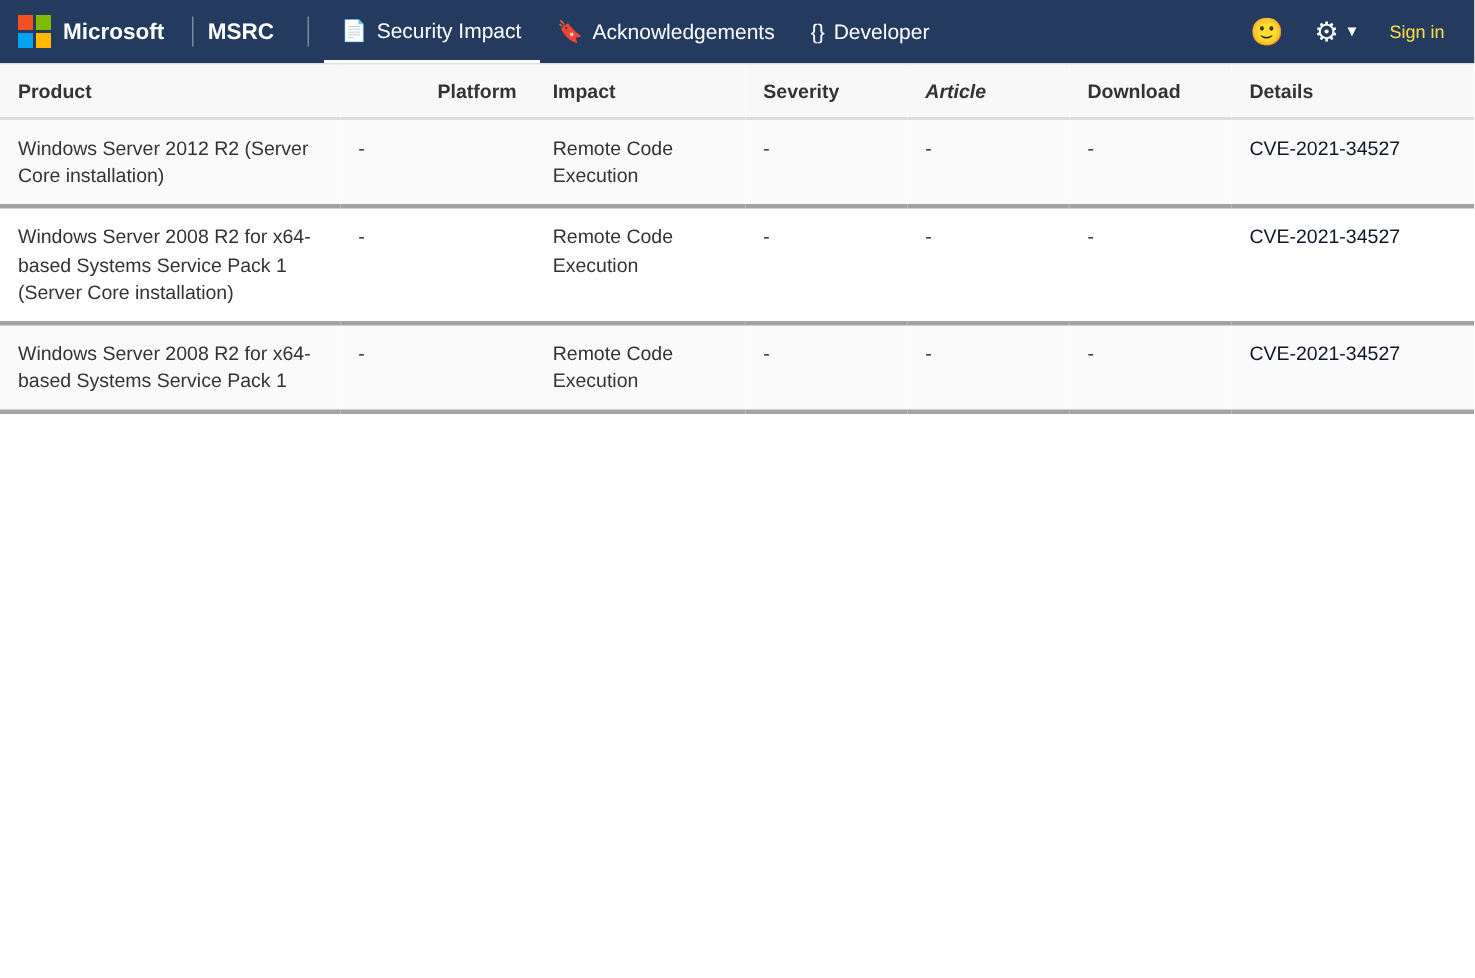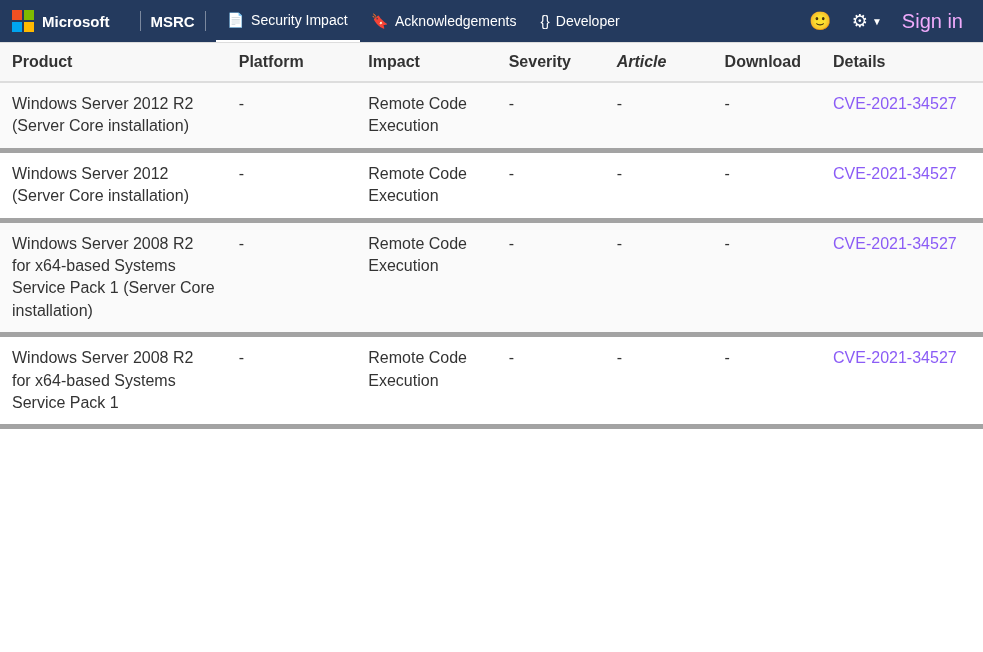--- a/index.html
+++ b/index.html
@@ -13,21 +13,21 @@
       display: flex;
       align-items: center;
       padding: 0 12px;
       gap: 0;
       color: #fff;
     }
     .nav-brand {
       display: flex;
       align-items: center;
       gap: 8px;
-      margin-right: 20px;
+      margin-right: 8px;
     }
     .ms-logo {
       width: 22px;
       height: 22px;
       display: grid;
       grid-template-columns: 1fr 1fr;
       gap: 2px;
     }
     .ms-logo span { display: block; }
     .ms-logo span:nth-child(1) { background: #f25022; }
@@ -68,98 +68,98 @@
       background: none;
       border: none;
       cursor: pointer;
       font-size: 18px;
       padding: 4px 8px;
       display: flex;
       align-items: center;
       gap: 4px;
     }
     .sign-in-btn {
-      color: #f0abfc;
+      color: #fde047;
       background: none;
       border: none;
-      font-size: 20px;
+      font-size: 12px;
       cursor: pointer;
       padding: 0 8px;
     }
 
     
     .table-container {
       width: 983px;
       height: 610px;
       overflow: auto;
       position: relative;
     }
 
     table {
       width: 100%;
       border-collapse: collapse;
-      font-size: 16px;
+      font-size: 13px;
       padding-left: 28px;
     }
 
     thead th {
       background: #f8f8f8;
       border-bottom: 2px solid #ddd;
       border-top: 1px solid #ddd;
       padding: 10px 12px;
       text-align: left;
       font-weight: 600;
       color: #333;
       white-space: nowrap;
       position: sticky;
       top: 0;
       z-index: 10;
     }
 
     tbody tr {
-      border-bottom: 5px solid #a3a3a3;
+      border-bottom: 3px solid #a3a3a3;
     }
     tbody tr:nth-child(odd) { background: #fafafa; }
     tbody tr:nth-child(even) { background: #fff; }
 
     tbody td {
       padding: 10px 12px;
       vertical-align: top;
       color: #333;
       line-height: 1.4;
     }
 
     .col-product { width: 210px; }
-    .col-platform { width: 120px; }
+    .col-platform { width: 120px; text-align: right; }
     .col-impact { width: 130px; }
     .col-severity { width: 100px; }
     .col-article { width: 100px; font-style: italic; }
     .col-download { width: 100px; }
     .col-details { width: 150px; }
 
     .cve-link {
-      color: #8b5cf6;
+      color: #0f172a;
       text-decoration: none;
     }
   </style>
 </head>
 <body>
 
 <nav>
   <div class="nav-brand">
     <div class="ms-logo">
       <span></span>
         <span></span>
         <span></span>
         <span></span>
     </div>
     <span class="nav-brand-text">Microsoft</span>
   </div>
   <div class="nav-divider"></div>
-  <span class="nav-brand-text" style="font-size:15px;font-weight:600;">MSRC</span>
+  <span class="nav-brand-text" style="font-size:15px;font-weight:600;margin-right:12px;">MSRC</span>
   <div class="nav-divider"></div>
 
   <a class="nav-link active">
     <span style="font-size:14px;">📄</span>
     <span>Security Impact</span>
   </a>
   <a class="nav-link">
     <span style="font-size:14px;">🔖</span>
     <span>Acknowledgements</span>
   </a>
@@ -197,29 +197,20 @@
     <tr>
           <td>Windows Server 2012 R2 (Server Core installation)</td>
           <td>-</td>
           <td>Remote Code Execution</td>
           <td>-</td>
           <td>-</td>
           <td>-</td>
           <td><a class="cve-link" href="#">CVE-2021-34527</a></td>
         </tr>
         <tr>
-          <td>Windows Server 2012 (Server Core installation)</td>
-          <td>-</td>
-          <td>Remote Code Execution</td>
-          <td>-</td>
-          <td>-</td>
-          <td>-</td>
-          <td><a class="cve-link" href="#">CVE-2021-34527</a></td>
-        </tr>
-        <tr>
           <td>Windows Server 2008 R2 for x64-based Systems Service Pack 1 (Server Core installation)</td>
           <td>-</td>
           <td>Remote Code Execution</td>
           <td>-</td>
           <td>-</td>
           <td>-</td>
           <td><a class="cve-link" href="#">CVE-2021-34527</a></td>
         </tr>
         <tr>
           <td>Windows Server 2008 R2 for x64-based Systems Service Pack 1</td>

